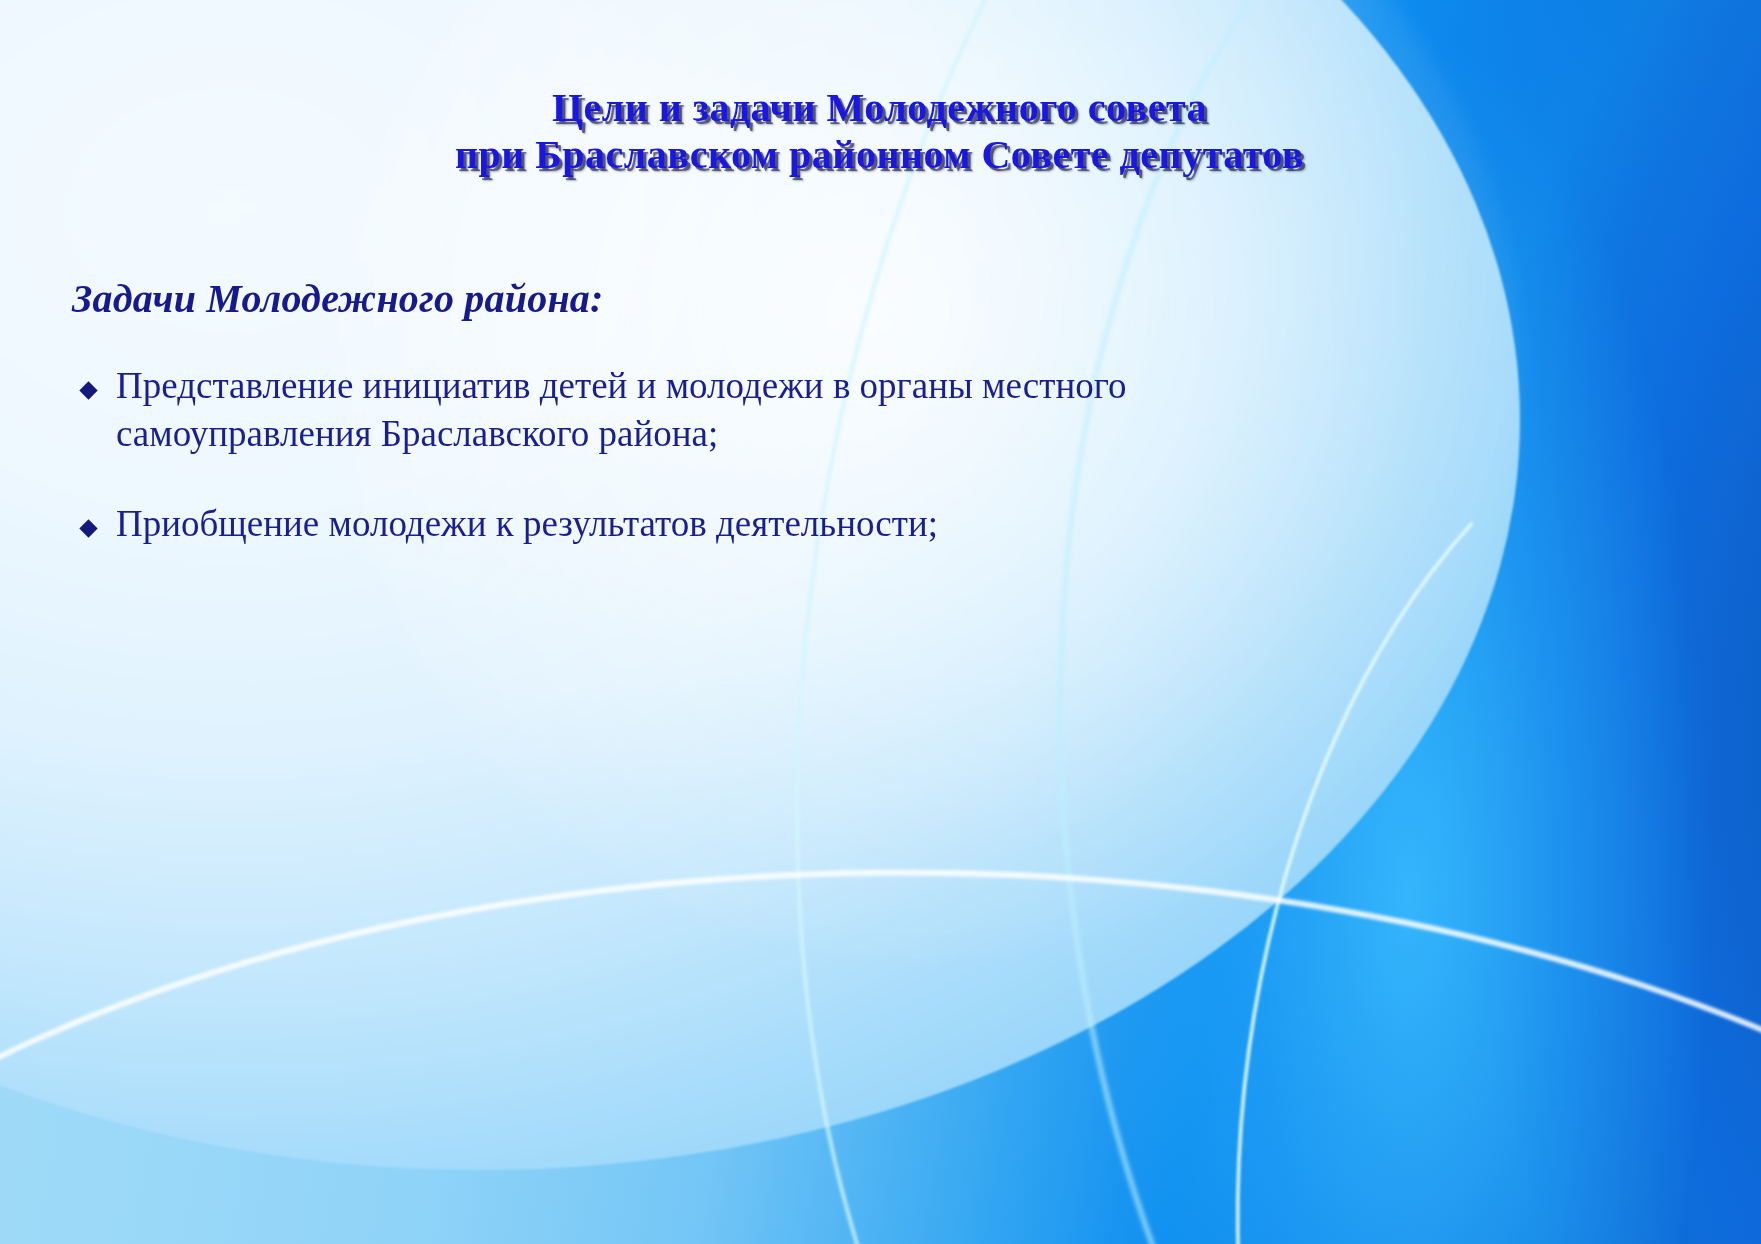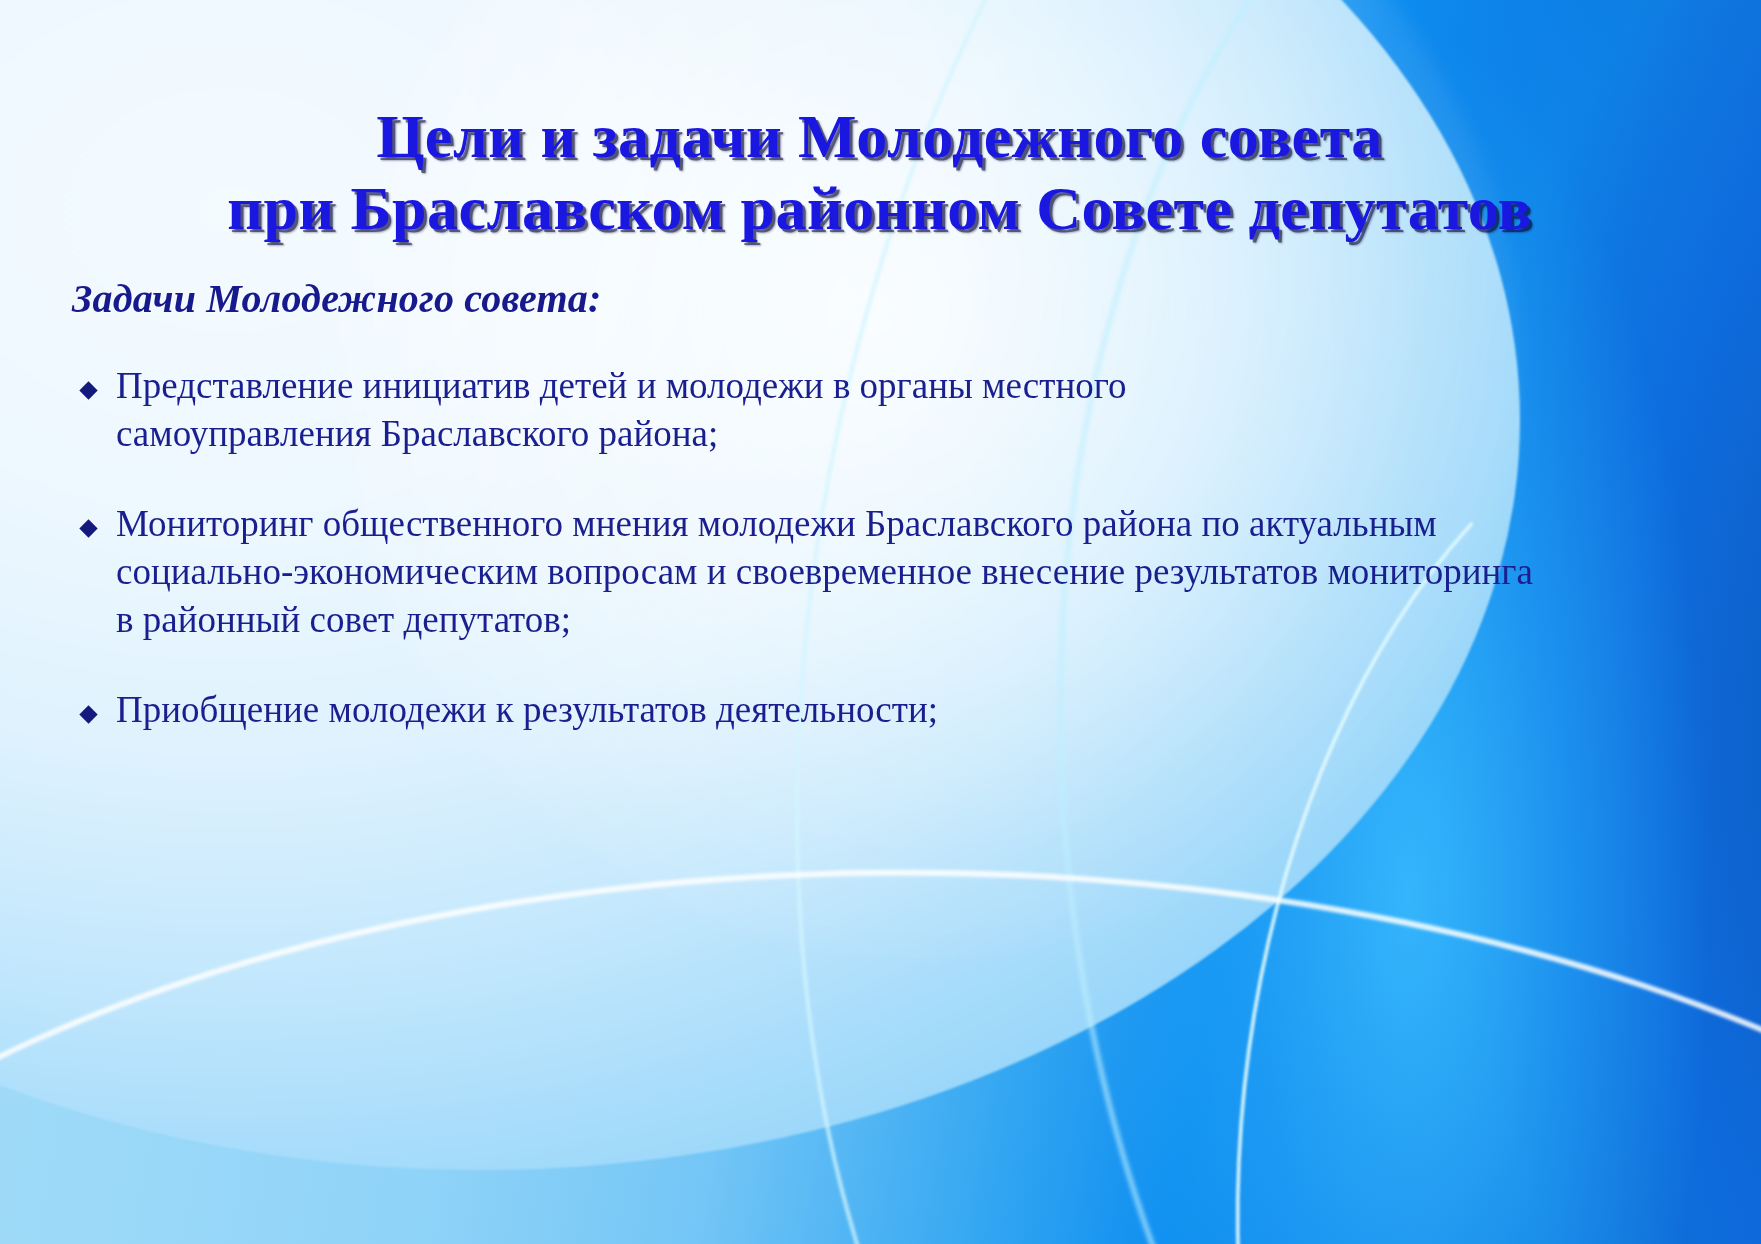--- a/index.html
+++ b/index.html
@@ -147,21 +147,21 @@
 
   .title {
     position: absolute;
     left: 0;
     right: 2px;
     top: 58px;
     text-align: center;
     color: #1a17e0;
     font-family: "Liberation Serif", "DejaVu Serif", serif;
     font-weight: bold;
-    font-size: 62px;
+    font-size: 40px;
     line-height: 1.17;
     letter-spacing: 0.5px;
     text-shadow:
       3px 3px 0 rgba(10,10,60,0.55),
       4px 4px 2px rgba(0,0,40,0.30);
     white-space: pre-line;
   }
 
   .subtitle {
     position: absolute;
@@ -228,34 +228,30 @@
   <div class="swoosh swoosh-b"></div>
   <div class="swoosh swoosh-c"></div>
   <div class="swoosh swoosh-d"></div>
   <div class="swoosh swoosh-e"></div>
 
   <div class="content">
 
     <h1 class="title">Цели и задачи Молодежного совета
 при Браславском районном Совете депутатов</h1>
 
-    <div class="subtitle">Задачи Молодежного совета:</div>
+    <div class="subtitle">Задачи Молодежного района:</div>
 
     <div class="bullets">
 
       <div class="bullet b1">
         <span class="marker"></span>
         <span class="btext">Представление инициатив детей и молодежи в органы местного самоуправления Браславского района;</span>
       </div>
 
 
-      <div class="bullet b3">
-        <span class="marker"></span>
-        <span class="btext">Мониторинг общественного мнения молодежи Браславского района по актуальным социально-экономическим вопросам и своевременное внесение результатов мониторинга  в районный совет депутатов;</span>
-      </div>
 
       <div class="bullet b4">
         <span class="marker"></span>
         <span class="btext">Приобщение молодежи к результатов деятельности;</span>
       </div>
 
 
     </div>
   </div>
 </div>

